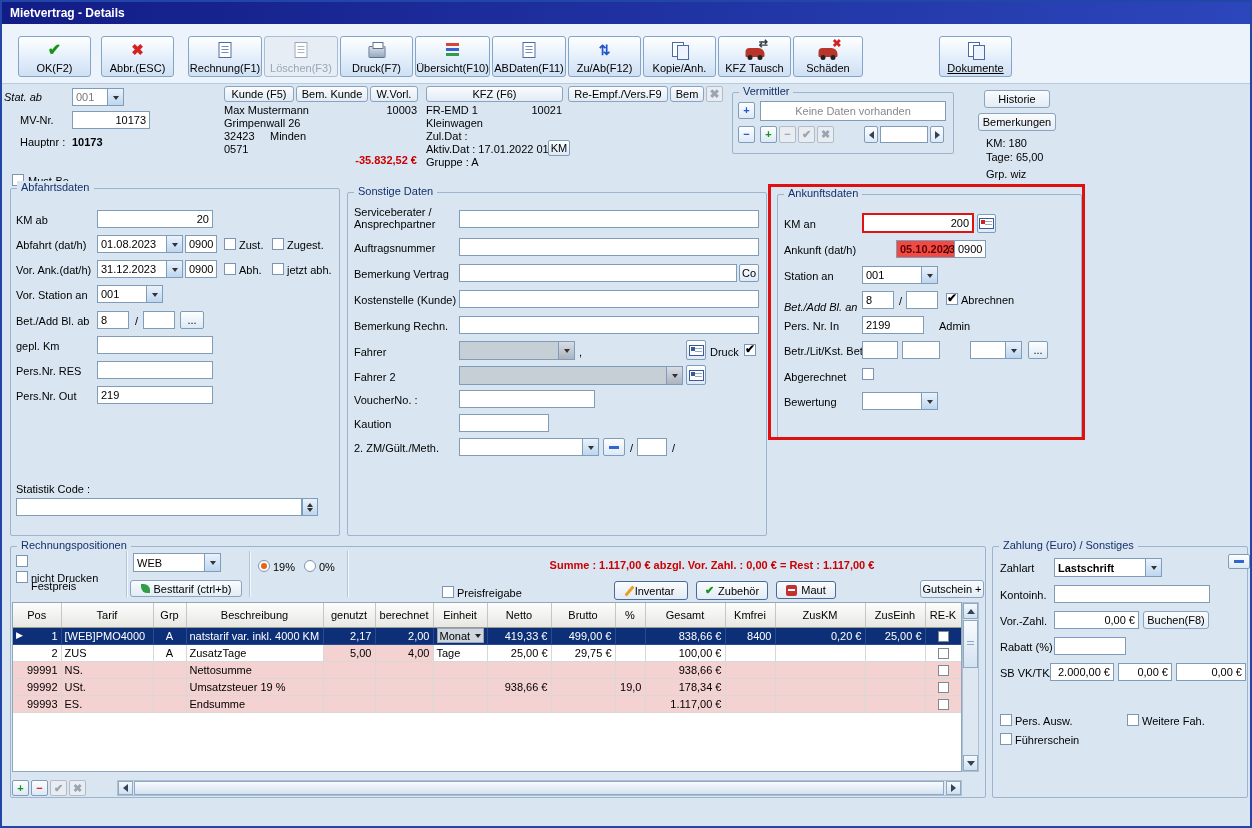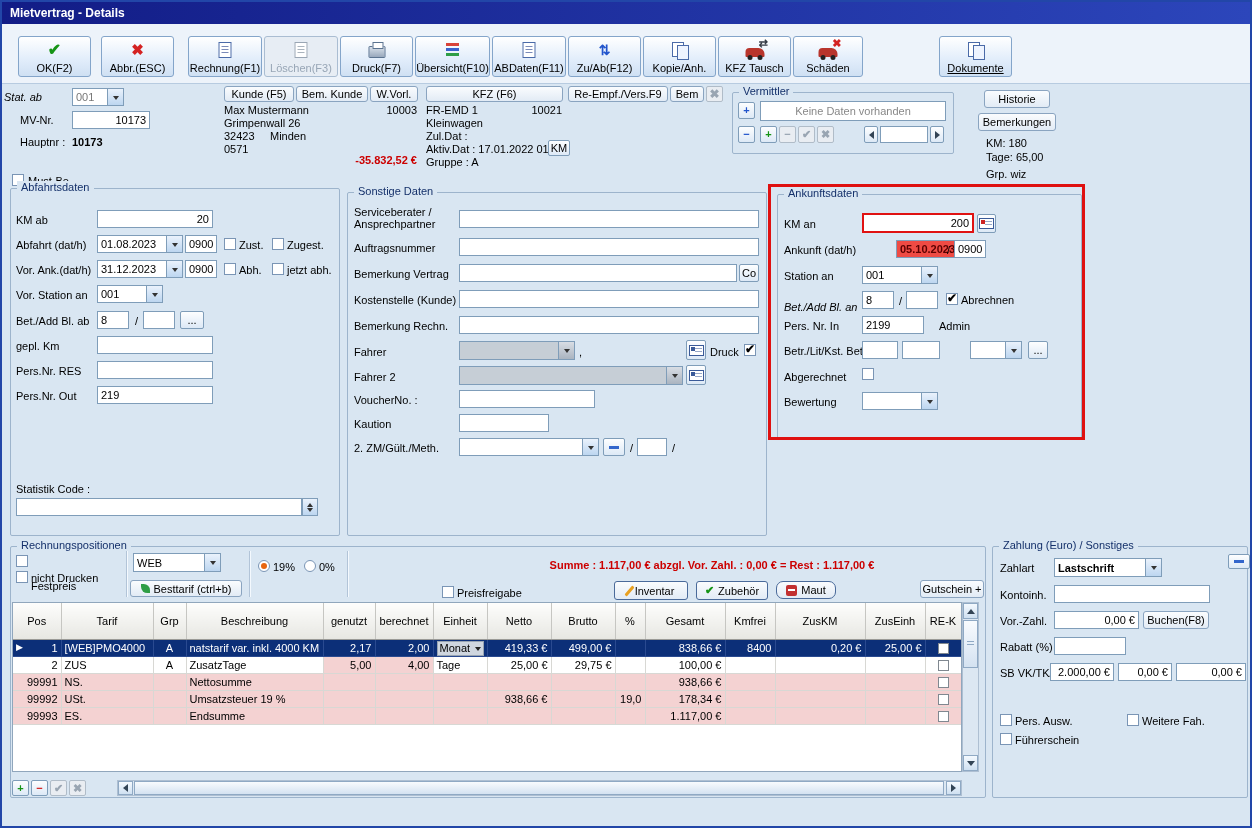--- a/index.html
+++ b/index.html
@@ -72,21 +72,21 @@
 .rad.sel::after{content:"";position:absolute;left:2px;top:2px;width:6px;height:6px;border-radius:50%;background:#e8650f;}
 .vline{position:absolute;width:1px;background:#b2c4d8;box-shadow:1px 0 0 #f4f9fe;}
 .redbox{position:absolute;border:3px solid #df1010;z-index:40;pointer-events:none;}
 .sum-line{position:absolute;color:#cc0000;font-weight:bold;text-align:center;}
 .disp{position:absolute;background:#fff;border:1px solid #7f9db9;display:flex;align-items:center;justify-content:center;color:#888;}
 .spin{position:absolute;width:16px;background:linear-gradient(#eaf2fc,#bdd6f0);border:1px solid #7f9db9;display:flex;flex-direction:column;align-items:center;justify-content:center;}
 .spin::before{content:"";border:3px solid transparent;border-bottom:4px solid #333;margin-bottom:1px;}
 .spin::after{content:"";border:3px solid transparent;border-top:4px solid #333;}
 .gridwrap{position:absolute;left:10px;top:600px;width:950px;height:170px;background:#fff;border:1px solid #90a6bc;overflow:hidden;}
 table.grid{border-collapse:collapse;table-layout:fixed;width:948px;font-size:11px;}
-.grid th{background:linear-gradient(#fdfdfc,#e7e7e2);border-right:1px solid #c6c6c2;border-bottom:1px solid #9a9a96;font-weight:normal;height:24px;padding:12px 2px;overflow:hidden;white-space:nowrap;}
+.grid th{background:linear-gradient(#fdfdfc,#e7e7e2);border-right:1px solid #c6c6c2;border-bottom:1px solid #9a9a96;font-weight:normal;height:24px;padding:0 2px;overflow:hidden;white-space:nowrap;}
 .grid td{border-right:1px solid #d8d8d4;border-bottom:1px solid #d8d8d4;height:17px;padding:0 3px;overflow:hidden;white-space:nowrap;background:#fff;}
 .grid tr.sel td{background:#0c2f78;color:#fff;border-color:#2a4a90;}
 .grid td.hl{background:#f0a050;color:#000;}
 .grid tr.pink td{background:#f4d2d2;}
 .grid td.pinkc{background:#f4d2d2;}
 .num{text-align:right;}
 .ctr{text-align:center;}
 .cellchk{display:inline-block;width:11px;height:11px;background:#fff;border:1px solid #808890;vertical-align:middle;}
 .rowmark{float:left;font-size:9px;}
 .cellcombo{display:flex;align-items:center;justify-content:space-between;background:#cfd6df;color:#000;height:15px;padding:0 2px;border:1px solid #98a4b2;}
@@ -449,21 +449,21 @@
   <span class="chk" style="left:440px;top:584px;"></span>
   <span class="lbl" style="left:455px;top:585px;">Preisfreigabe</span>
   <div class="hbtn darkb" style="left:612px;top:579px;width:74px;height:19px;">
     <span class="i-pencil"></span>
       <span>Inventar</span>
   </div>
   <div class="hbtn darkb" style="left:694px;top:579px;width:72px;height:19px;">
     <span class="glyph g-green g-sm">✔</span>
       <span>Zubehör</span>
   </div>
-  <div class="hbtn darkb" style="left:774px;top:579px;width:60px;height:18px;border-radius:7px;">
+  <div class="hbtn darkb" style="left:774px;top:579px;width:60px;height:18px;">
     <span class="i-maut"></span>
       <span>Maut</span>
   </div>
   <div class="hbtn" style="left:918px;top:578px;width:64px;height:18px;">
       <span>Gutschein +</span>
     </div>
 
   <div class="gridwrap">
     <table class="grid">
       <colgroup>

